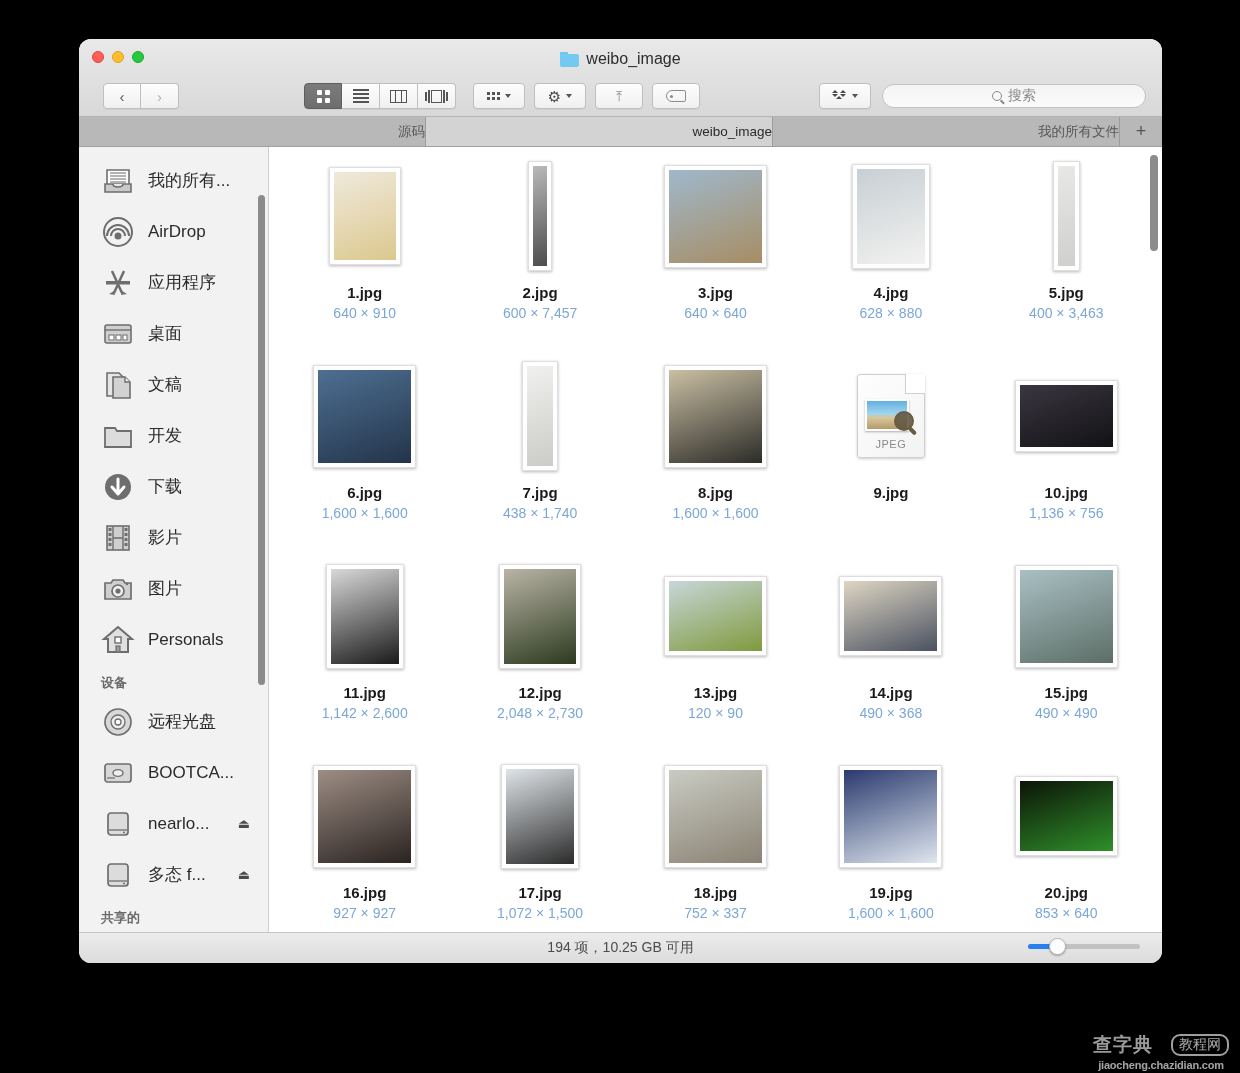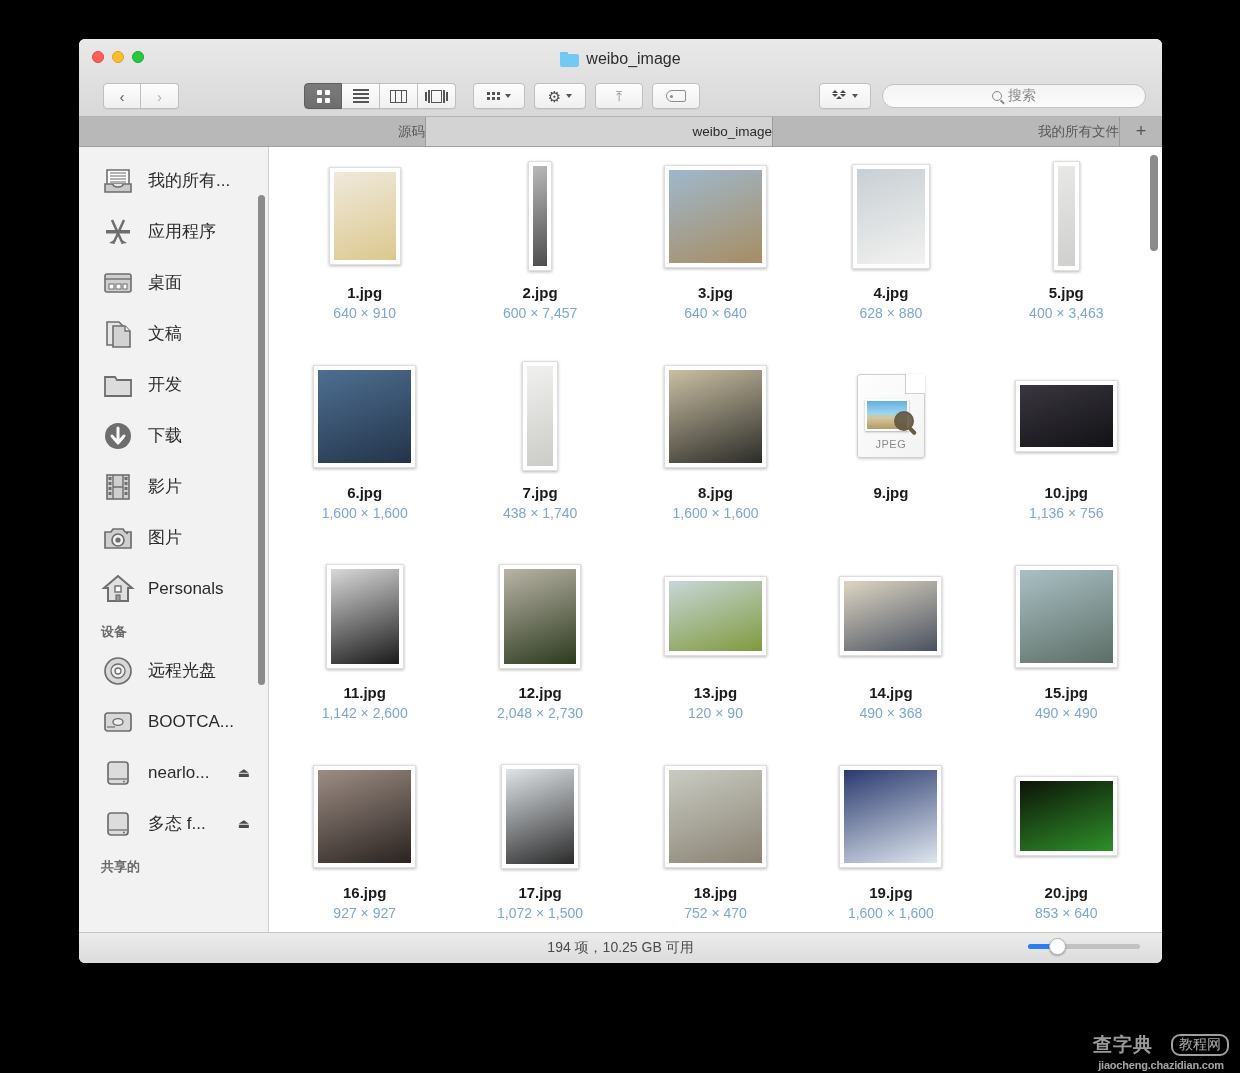--- a/index.html
+++ b/index.html
@@ -9,21 +9,21 @@
     font-family: "Liberation Sans", "DejaVu Sans", sans-serif;
     overflow: hidden;
   }
 
   
   #finder-window {
     position: absolute;
     left: 79px; top: 39px;
     width: 1083px; height: 924px;
     background: #fff;
-    border-radius: 6px;
+    border-radius: 12px;
     overflow: hidden;
     box-shadow: 0 10px 40px rgba(0,0,0,0.6);
     display: flex; flex-direction: column;
   }
 
   
   .titlebar {
     height: 78px;
     background: linear-gradient(to bottom, #e9e9e9 0%, #d8d8d8 100%);
     border-bottom: 1px solid #b4b4b4;
@@ -445,20 +445,32 @@
             <path d="M6 6h22v16H6z" fill="#fff"></path>
                 <path d="M4 20h26v8H4z" fill="#c9c9c9"></path>
             <path d="M9 9h16M9 12h16M9 15h16M9 18h16" stroke="#9a9a9a"></path>
             <path d="M12 20c0 2 2 3 5 3s5-1 5-3" fill="#e8e8e8"></path>
               </g>
             </svg>
         </span>
         <span class="sb-label">我的所有...</span>
       </div>
 
+      <div class="sb-item">
+        <span class="sb-ico">
+          <svg class="sbsvg" viewBox="0 0 34 34">
+              <g fill="none" stroke="#6e6e6e" stroke-width="2">
+            <circle cx="17" cy="17" r="14"></circle>
+                <circle cx="17" cy="21" r="2.5" fill="#6e6e6e"></circle>
+            <path d="M10 21a7 7 0 0114 0M6 21a11 11 0 0122 0"></path>
+              </g>
+            </svg>
+        </span>
+        <span class="sb-label">AirDrop</span>
+      </div>
 
       <div class="sb-item">
         <span class="sb-ico">
           <svg class="sbsvg" viewBox="0 0 34 34">
               <g stroke="#6e6e6e" stroke-width="2.5" fill="none">
             <path d="M11 5l10 22M23 5L13 27"></path>
               </g>
             <rect x="5" y="15" width="24" height="3.5" fill="#6e6e6e"></rect>
             <path d="M8 28l5-3 1 4z" fill="#6e6e6e"></path>
               <path d="M26 28l-5-3-1 4z" fill="#6e6e6e"></path>
@@ -763,21 +775,21 @@
             <div class="fname">17.jpg</div>
             <div class="fdim">1,072 × 1,500</div>
           </div>
           <div class="cell">
             <div class="thumb-wrap">
               <div class="thumb">
                 <div class="ph" style="width: 93px; height: 93px; background: linear-gradient(160deg, rgb(201, 203, 194) 0%, rgb(138, 130, 116) 100%);"></div>
               </div>
             </div>
             <div class="fname">18.jpg</div>
-            <div class="fdim">752 × 470</div>
+            <div class="fdim">752 × 337</div>
           </div>
           <div class="cell">
             <div class="thumb-wrap">
               <div class="thumb">
                 <div class="ph" style="width: 93px; height: 93px; background: linear-gradient(160deg, rgb(42, 58, 110) 0%, rgb(223, 230, 239) 100%);"></div>
               </div>
             </div>
             <div class="fname">19.jpg</div>
             <div class="fdim">1,600 × 1,600</div>
           </div>

